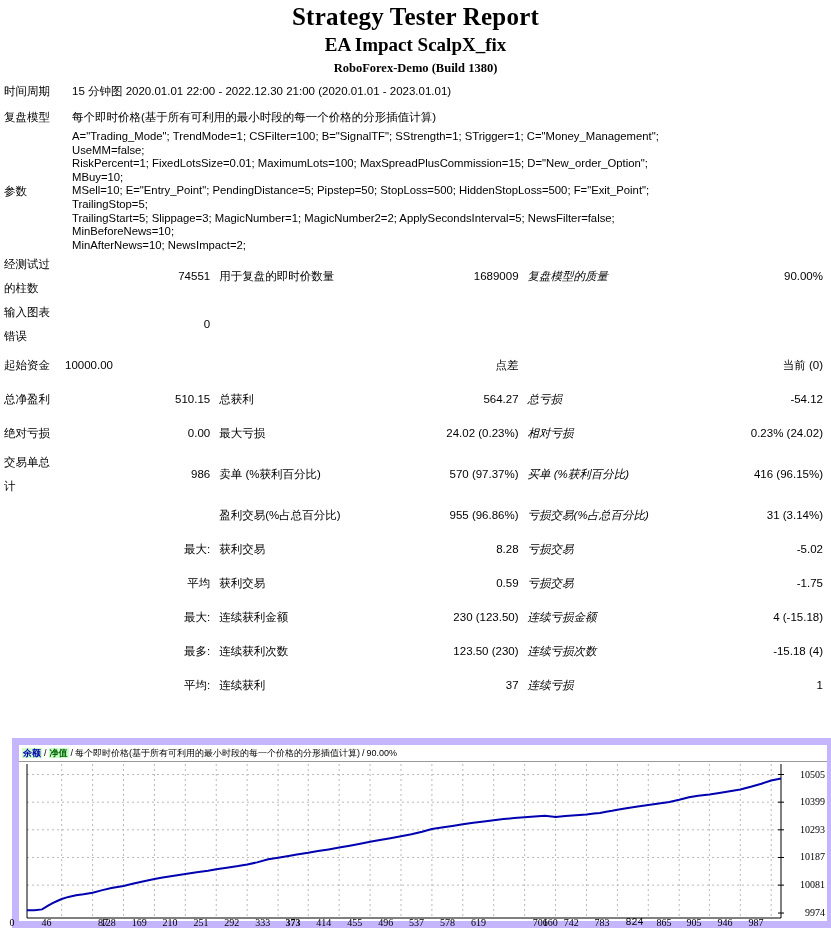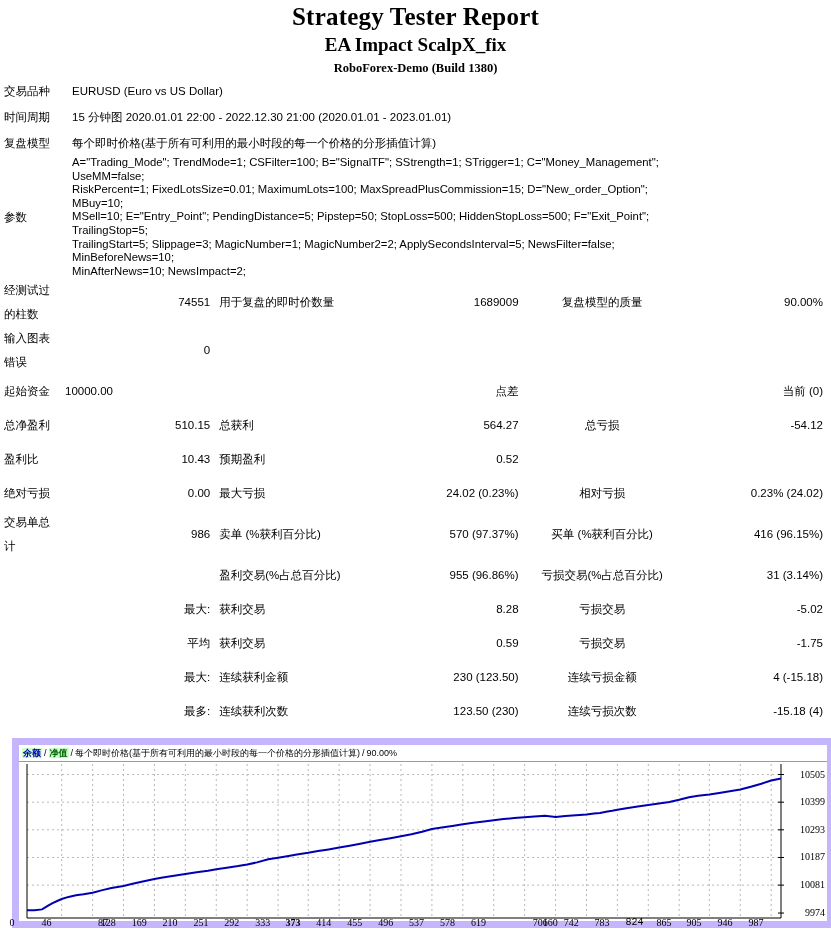--- a/index.html
+++ b/index.html
@@ -20,21 +20,21 @@
   table.rep{border-collapse:collapse;width:831px;table-layout:fixed;font-size:11.5px;}
   table.rep td{padding:0;vertical-align:middle;}
   .lbl{width:56px;padding-left:4px !important;line-height:14px;word-break:break-all;}
   .val{padding-left:12px !important;}
   .params{padding-left:12px !important;line-height:13.6px;white-space:pre-line;font-size:11.3px;}
 
   
   .c1{width:92px;text-align:right;padding-right:4px !important;}
   .c2{text-align:left;padding-left:5px !important;}
   .c3{width:150px;text-align:right;padding-right:4px !important;}
-  .c4{text-align:center;padding-left:5px !important;}
+  .c4{text-align:left;padding-left:5px !important;font-style:italic;}
   .c5{width:120px;text-align:right;padding-right:8px !important;}
   .stack{line-height:24px;}
   .tall td{height:46px;}
   .mid td{height:34px;}
   .short td{height:26px;}
 
   
   .chart-wrap{position:absolute;left:12px;top:738px;width:822px;height:190px;border:7px solid #c4b5fd;background:#fff;box-sizing:border-box;}
   .legend{height:16px;border-bottom:1px solid #9a9a9a;font-size:9px;line-height:16px;padding-left:3px;white-space:nowrap;overflow:hidden;}
   .lg-bal{color:#0000b0;font-weight:bold;background:#ccffcc;padding:0 1px;}
@@ -53,24 +53,20 @@
 <div class="page">
 
   <div class="titles">
     <div class="t1">Strategy Tester Report</div>
     <div class="t2">EA Impact ScalpX_fix</div>
     <div class="t3">RoboForex-Demo (Build 1380)</div>
   </div>
 
   <table class="rep">
     <tbody>
-        <tr class="short">
-      <td class="lbl">交易品种</td>
-      <td class="val" colspan="4">EURUSD (Euro vs US Dollar)</td>
-    </tr>
     <tr class="short">
       <td class="lbl">时间周期</td>
       <td class="val" colspan="4">15 分钟图 2020.01.01 22:00 - 2022.12.30 21:00 (2020.01.01 - 2023.01.01)</td>
     </tr>
     <tr class="short">
       <td class="lbl">复盘模型</td>
       <td class="val" colspan="4">每个即时价格(基于所有可利用的最小时段的每一个价格的分形插值计算)</td>
     </tr>
     <tr>
       <td class="lbl">参数</td>
@@ -110,28 +106,20 @@
 
     <tr class="mid">
       <td class="lbl stack">总净盈利</td>
       <td class="c1">510.15</td>
       <td class="c2">总获利</td>
       <td class="c3">564.27</td>
       <td class="c4">总亏损</td>
       <td class="c5">-54.12</td>
     </tr>
 
-    <tr class="mid">
-      <td class="lbl stack">盈利比</td>
-      <td class="c1">10.43</td>
-      <td class="c2">预期盈利</td>
-      <td class="c3">0.52</td>
-      <td class="c4"></td>
-      <td class="c5"></td>
-    </tr>
 
     <tr class="mid">
       <td class="lbl stack">绝对亏损</td>
       <td class="c1">0.00</td>
       <td class="c2">最大亏损</td>
       <td class="c3">24.02 (0.23%)</td>
       <td class="c4">相对亏损</td>
       <td class="c5">0.23% (24.02)</td>
     </tr>
 

